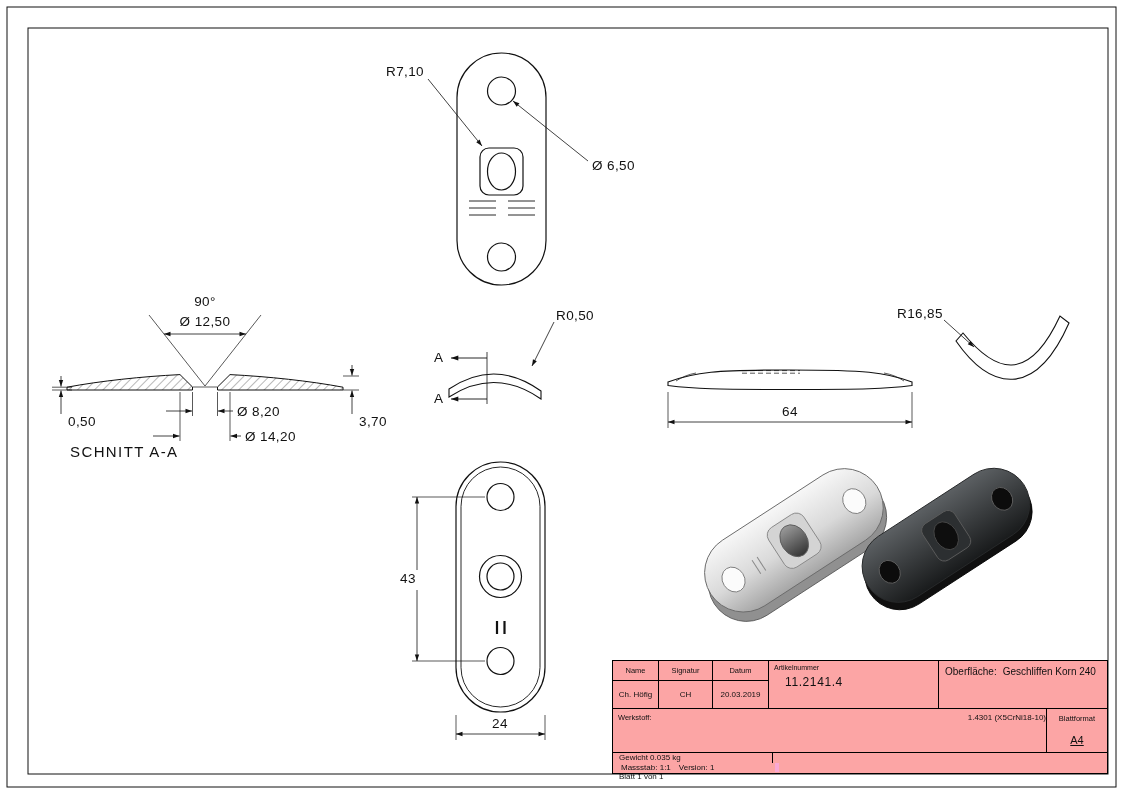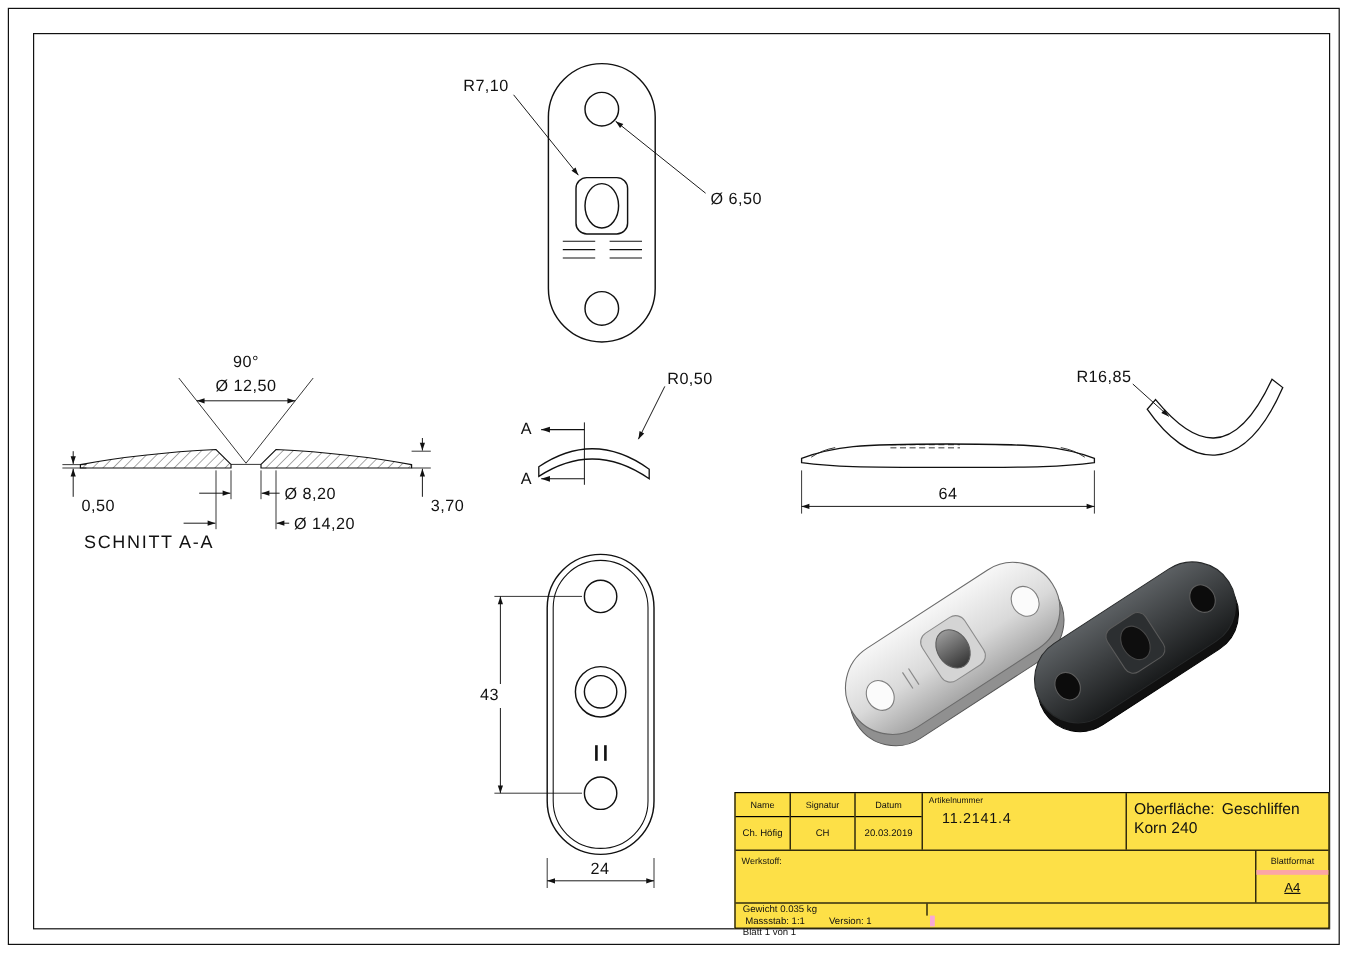--- a/index.html
+++ b/index.html
@@ -9,46 +9,46 @@
     font-family:"Liberation Sans", sans-serif; color:#111;
   }
   .stage { position:absolute; left:0; top:0; }
   svg text { font-family:"Liberation Sans", sans-serif; fill:#111; }
   .dimtext { font-size:13.5px; letter-spacing:.4px; }
   .sectitle { font-size:15px; letter-spacing:1.4px; }
 
   
   .titleblock {
     position:absolute; left:612px; top:660px; width:496px; height:114px;
-    border:1px solid #000; background:#fde047; display:flex; flex-direction:column;
+    border:1px solid #000; background:#fca5a5; display:flex; flex-direction:column;
     font-size:8px; line-height:1.2;
   }
   .tb-row { display:flex; width:100%; }
   .tb-top { height:48px; border-bottom:1px solid #000; }
   .tb-mid { height:44px; border-bottom:1px solid #000; }
   .tb-bot { height:20px;flex-direction:column; }
   .col { display:flex; flex-direction:column; border-right:1px solid #000; }
   .col .hdr { height:20px; border-bottom:1px solid #000; font-size:7.5px;
               display:flex; align-items:center; justify-content:center; }
   .col .val { flex:1; display:flex; align-items:center; justify-content:center; font-size:8px;text-align:center; }
   .artcell { width:170px; border-right:1px solid #000; display:flex; flex-direction:column; }
   .artlbl { font-size:7px; padding:3px 0 0 5px; }
   .artnum { font-size:12px; letter-spacing:.6px; padding:3px 0 0 16px; }
-  .surfcell { flex:1; padding:5px 0 0 6px; font-size:13px; }
+  .surfcell { flex:1; padding:5px 0 0 6px; font-size:10px; }
   .surfcell .surfval { margin-left:6px; }
   .matcell { flex:1; display:flex; justify-content:space-between;
              padding:4px 0 8px 5px; border-right:1px solid #000; }
   .matcell .matlbl { font-size:7.5px; }
   .matcell .matval { font-size:8px; }
   .fmtcell { width:60px; display:flex; flex-direction:column; }
-  .fmtlbl { height:20px; border-bottom:4px solid #fca5a5; font-size:7.5px;
+  .fmtlbl { height:20px; border-bottom:1px solid #fca5a5; font-size:7.5px;
             display:flex; align-items:center; justify-content:center; }
   .fmtval { flex:1; display:flex; align-items:center; justify-content:center; font-size:11px;text-decoration:underline; }
   .wcell { width:160px; border-right:1px solid #000; display:flex; align-items:center; padding-left:6px; }
-  .scell { width:166px; border-right:4px solid #f9a8d4; display:flex; align-items:flex-start; gap:20px; padding-left:8px; }
+  .scell { width:166px; border-right:4px solid #f9a8d4; display:flex; align-items:flex-start; gap:8px; padding-left:8px; }
   .bcell { flex:1; display:flex; align-items:center; padding-left:6px; }
 </style>
 </head>
 <body>
 
 <svg class="stage" width="1123" height="794" viewBox="0 0 1123 794">
   <defs>
     <marker id="arw" viewBox="0 0 10 10" refX="9.5" refY="5" markerWidth="13" markerHeight="9" orient="auto-start-reverse">
       <path d="M0.5,2 L9.5,5 L0.5,8 Z" fill="#111"></path>
     </marker>
@@ -242,20 +242,21 @@
       <div class="artlbl">Artikelnummer</div>
       <div class="artnum">11.2141.4</div>
     </div>
     <div class="surfcell">
       <span>Oberfläche:</span><span class="surfval">Geschliffen Korn 240</span>
     </div>
   </div>
   <div class="tb-row tb-mid">
     <div class="matcell">
       <div class="matlbl">Werkstoff:</div>
+      <div class="matval">1.4301 (X5CrNi18-10)</div>
     </div>
     <div class="fmtcell">
       <div class="fmtlbl">Blattformat</div>
       <div class="fmtval">A4</div>
     </div>
   </div>
   <div class="tb-row tb-bot">
     <div class="wcell">Gewicht 0.035 kg</div>
     <div class="scell">
       <span>Massstab: 1:1</span>

